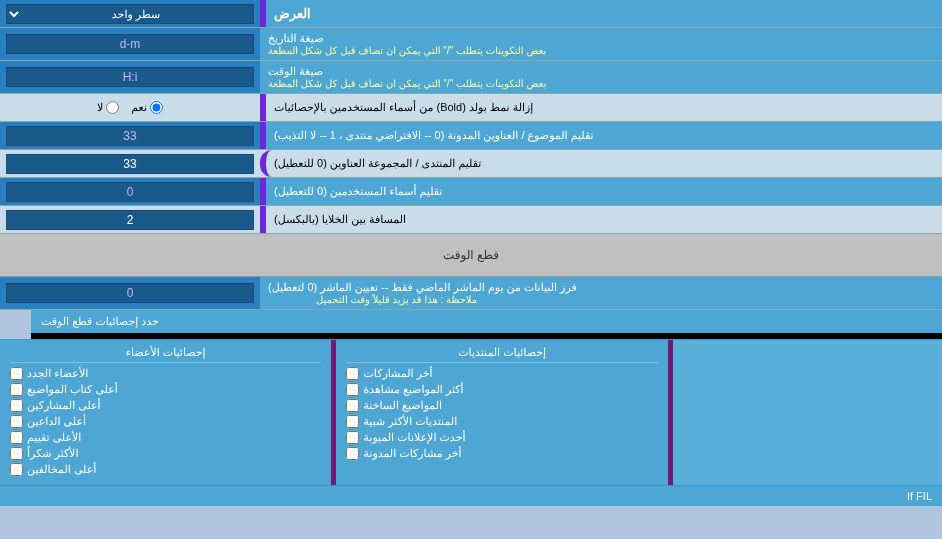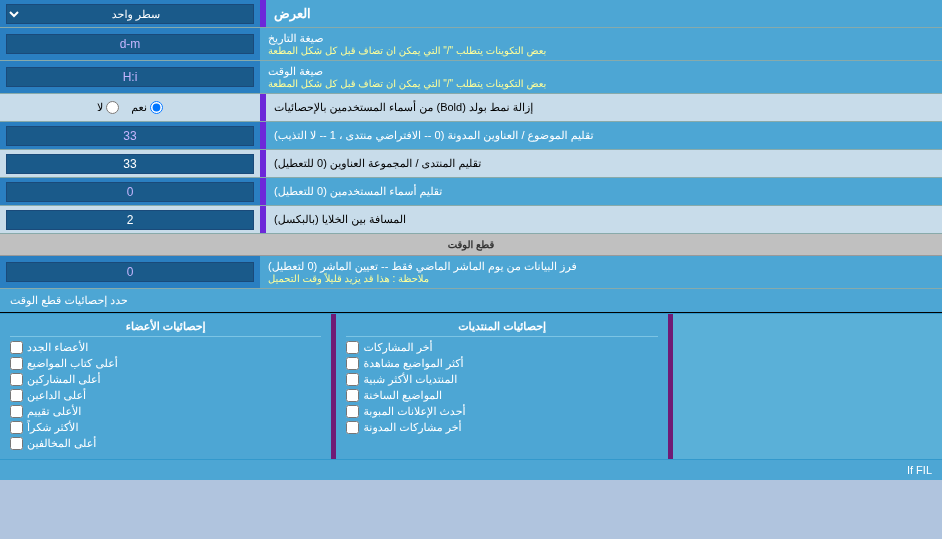--- a/index.html
+++ b/index.html
@@ -55,25 +55,25 @@
       color: #fff;
       border: 1px solid #1a4a7a;
       padding: 2px 4px;
       font-size: 11px;
       width: 100%;
       text-align: center;
     }
     .section-header {
       background: #c0c0c0;
       color: #333;
-      font-weight: bold;
-      padding: 5px 8px;
+      font-weight: normal;
+      padding: 14px 8px;
       text-align: center;
       border-bottom: 1px solid #999;
-      font-size: 10px;
+      font-size: 12px;
     }
     .radio-group {
       display: flex;
       gap: 12px;
       align-items: center;
       direction: rtl;
     }
     .radio-group label {
       color: #000;
       font-size: 11px;
@@ -94,21 +94,21 @@
     .checkboxes-col {
       flex: 1;
       padding: 6px 10px;
       border-left: 5px solid #701a75;
     }
     .checkboxes-col:last-child {
       border-left: none;
     }
     .checkboxes-col .col-title {
       color: #fff;
-      font-weight: bold;
+      font-weight: normal;
       text-align: center;
       margin-bottom: 4px;
       font-size: 11px;
       border-bottom: 1px solid #7cc4e4;
       padding-bottom: 3px;
     }
     .checkbox-item {
       display: flex;
       align-items: center;
       gap: 4px;
@@ -122,21 +122,22 @@
       cursor: pointer;
     }
     .limit-row {
       background: #4da6d4;
       color: #fff;
       padding: 5px 10px;
       font-size: 11px;
       display: flex;
       align-items: center;
       justify-content: flex-end;
-      border-bottom: 1px solid #000000;
+      border-bottom: 6px solid #000000;
+      margin-left: 31px;
     }
     .note-text {
       font-size: 10px;
       color: #ffff99;
     }
     .full-label-col {
       flex: 1;
       background: #4da6d4;
       color: #fff;
       padding: 4px 8px;
@@ -201,21 +202,21 @@
   </div>
 
   <div class="row">
     <div class="row-label">تقليم الموضوع / العناوين المدونة (0 -- الافتراضي منتدى ، 1 -- لا التذيب)</div>
     <div class="row-input">
       <input type="text" value="33" style="">
     </div>
   </div>
 
   <div class="row" style="background:#c8dcea;">
-    <div class="row-label" style="background:#c8dcea; color:#000;">تقليم المنتدى / المجموعة العناوين (0 للتعطيل)</div>
+    <div class="row-label" style="background:#c8dcea; color:#000;border-radius:12px;">تقليم المنتدى / المجموعة العناوين (0 للتعطيل)</div>
     <div class="row-input" style="background:#c8dcea;">
       <input type="text" value="33" style="background: rgb(26, 90, 138); color: rgb(255, 255, 255); border: 1px solid rgb(26, 74, 122); padding: 2px 6px; width: 100%; font-size: 12px; text-align: center;">
     </div>
   </div>
 
   <div class="row">
     <div class="row-label">تقليم أسماء المستخدمين (0 للتعطيل)</div>
     <div class="row-input">
       <input type="text" value="0" style="">
     </div>
@@ -226,21 +227,21 @@
     <div class="row-input" style="background:#c8dcea;">
       <input type="text" value="2" style="background: rgb(26, 90, 138); color: rgb(255, 255, 255); border: 1px solid rgb(26, 74, 122); padding: 2px 6px; width: 100%; font-size: 12px; text-align: center;">
     </div>
   </div>
 
   <div class="section-header">قطع الوقت</div>
 
   <div class="row">
     <div class="full-label-col">
       <span>فرز البيانات من يوم الماشر الماضي فقط -- تعيين الماشر (0 لتعطيل)</span>
-      <small class="note-text" style="color:#ffff99; font-size:10px;">ملاحظة : هذا قد يزيد قليلاً وقت التحميل</small>
+      <small class="note-text" style="color:#ffff99; font-size:10px;margin-left:48px;">ملاحظة : هذا قد يزيد قليلاً وقت التحميل</small>
     </div>
     <div class="row-input">
       <input type="text" value="0" style="">
     </div>
   </div>
 
   <div class="limit-row">
     <span>حدد إحصائيات قطع الوقت</span>
   </div>
 
@@ -253,25 +254,25 @@
       <div class="col-title">إحصائيات المنتديات</div>
       <div class="checkbox-item">
         <span>أخر المشاركات</span>
         <input type="checkbox" style="">
       </div>
       <div class="checkbox-item">
         <span>أكثر المواضيع مشاهدة</span>
         <input type="checkbox" style="">
       </div>
       <div class="checkbox-item">
+        <span>المواضيع الساخنة</span>
+        <input type="checkbox" style="">
+      </div>
+      <div class="checkbox-item">
         <span>المنتديات الأكثر شبية</span>
-        <input type="checkbox" style="">
-      </div>
-      <div class="checkbox-item">
-        <span>المواضيع الساخنة</span>
         <input type="checkbox" style="">
       </div>
       <div class="checkbox-item">
         <span>أحدث الإعلانات المبوبة</span>
         <input type="checkbox" style="">
       </div>
       <div class="checkbox-item">
         <span>أخر مشاركات المدونة</span>
         <input type="checkbox" style="">
       </div>

